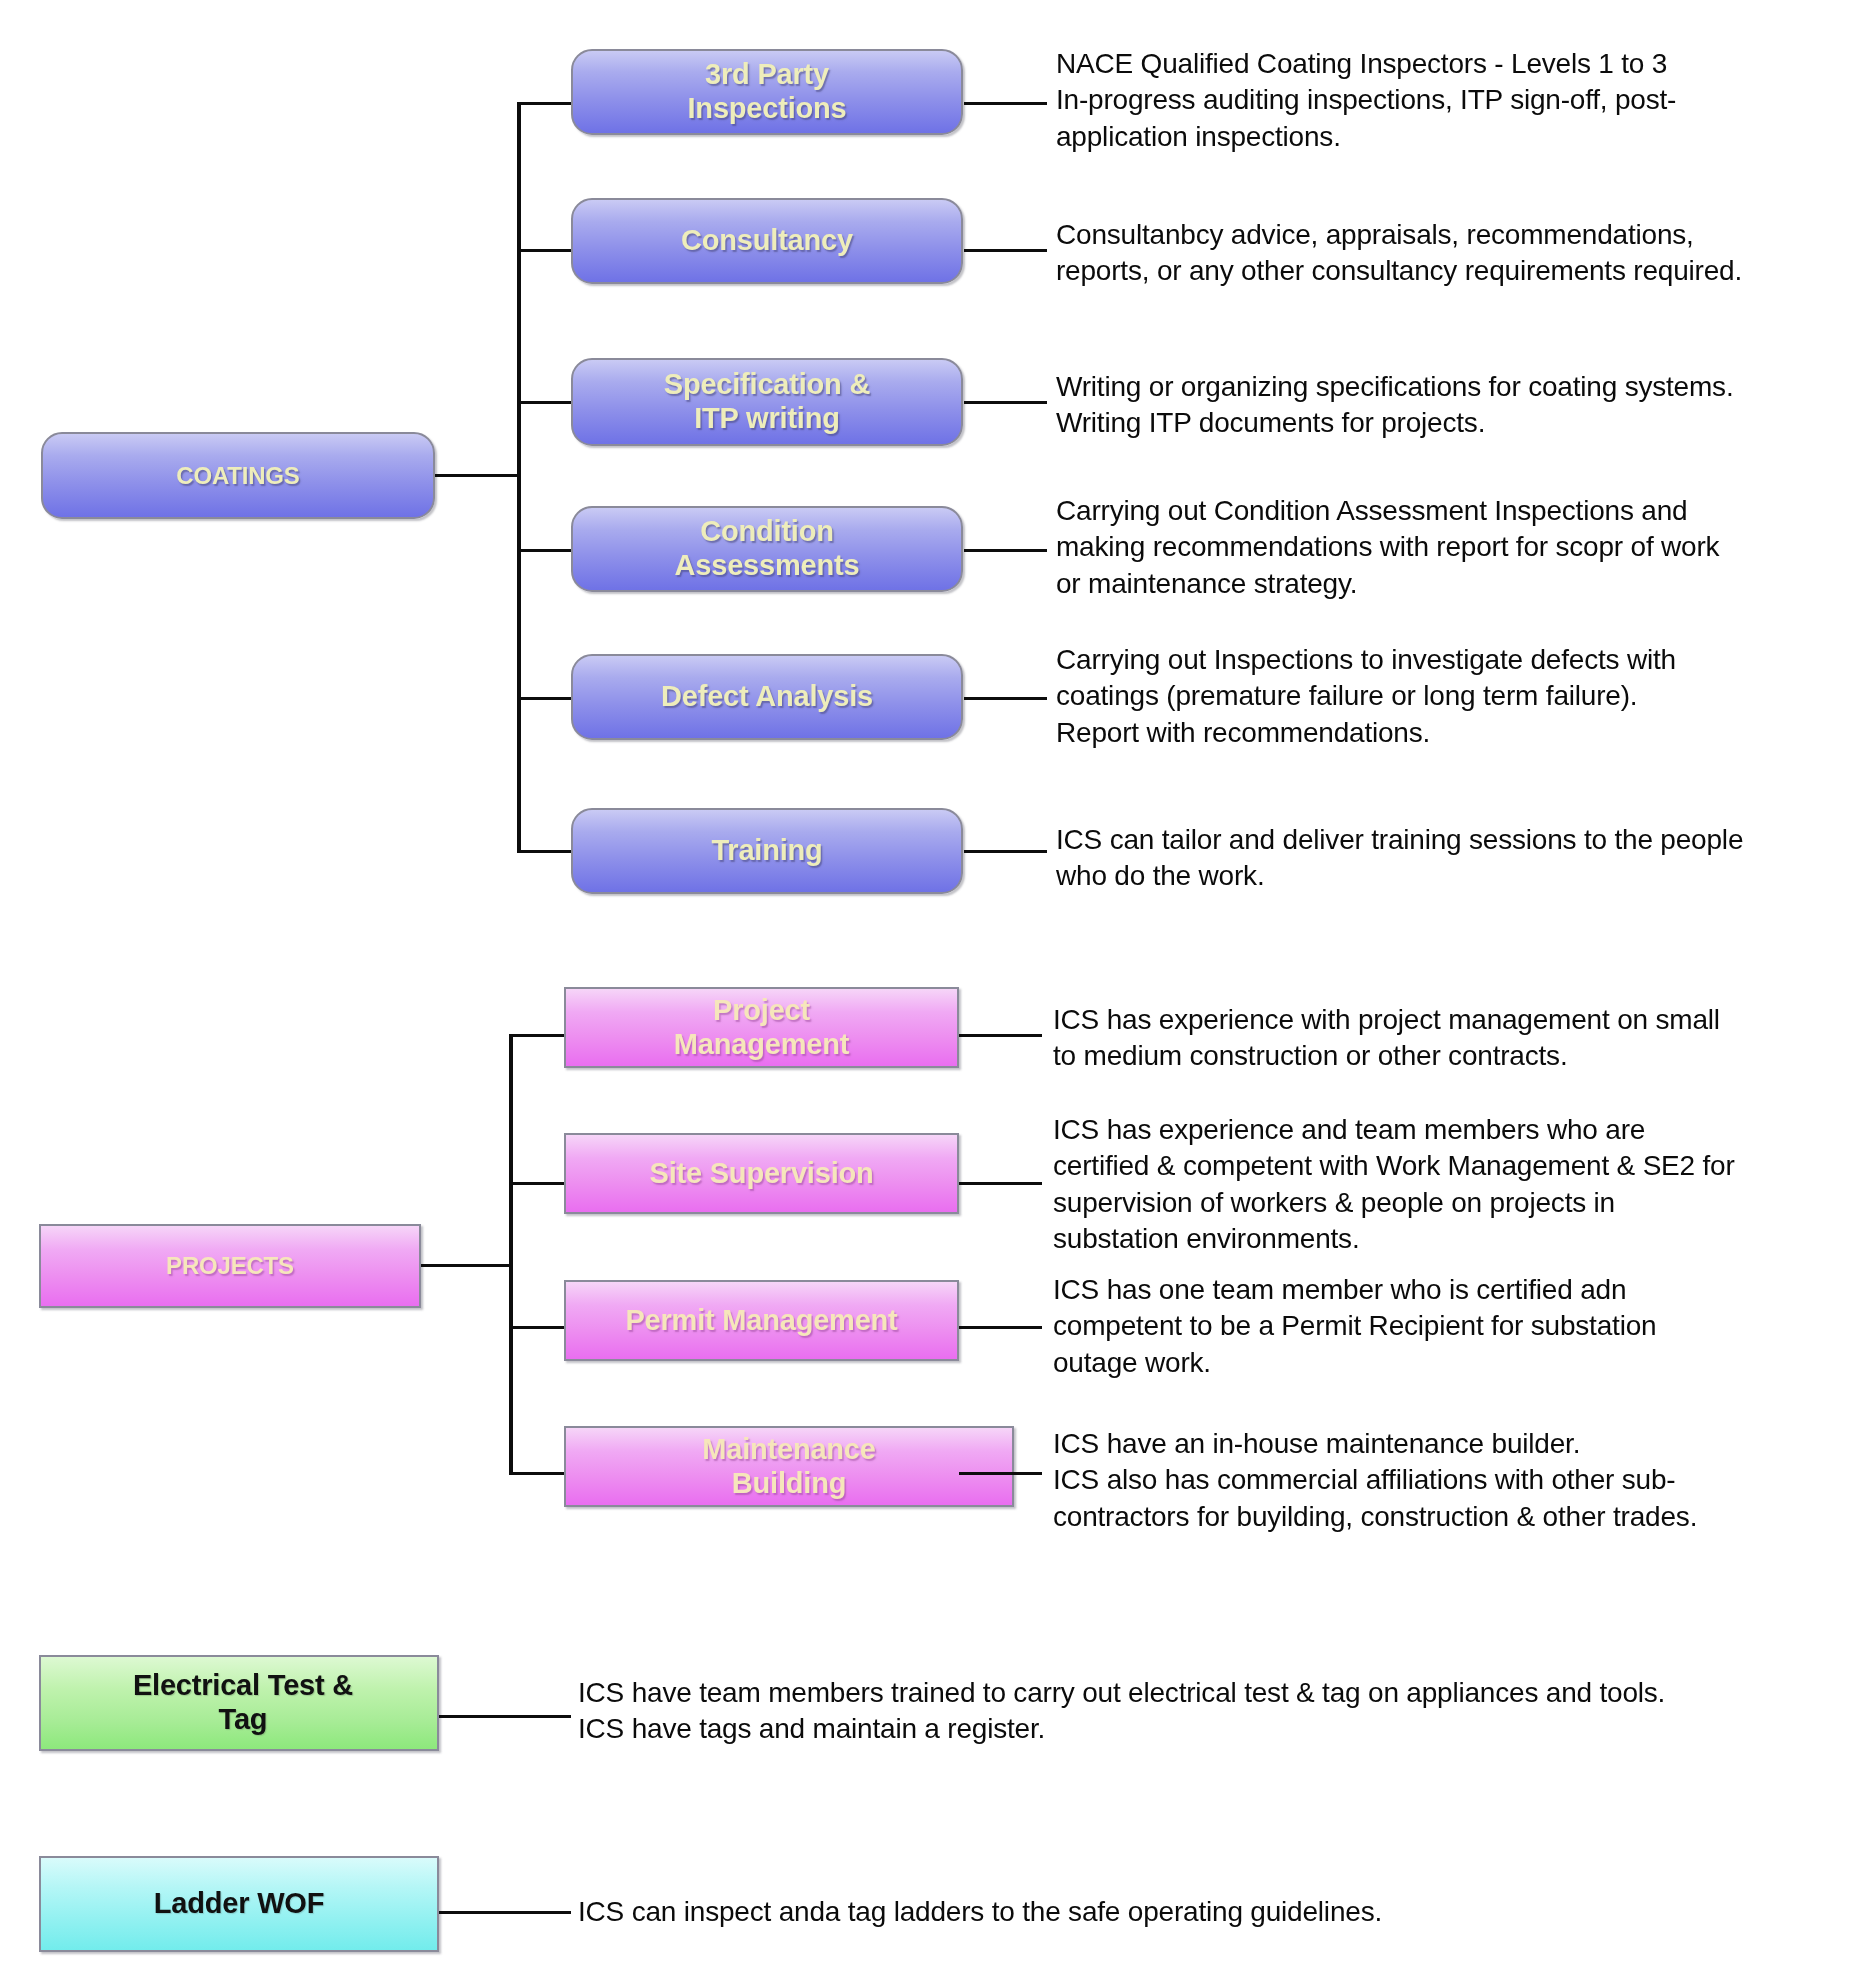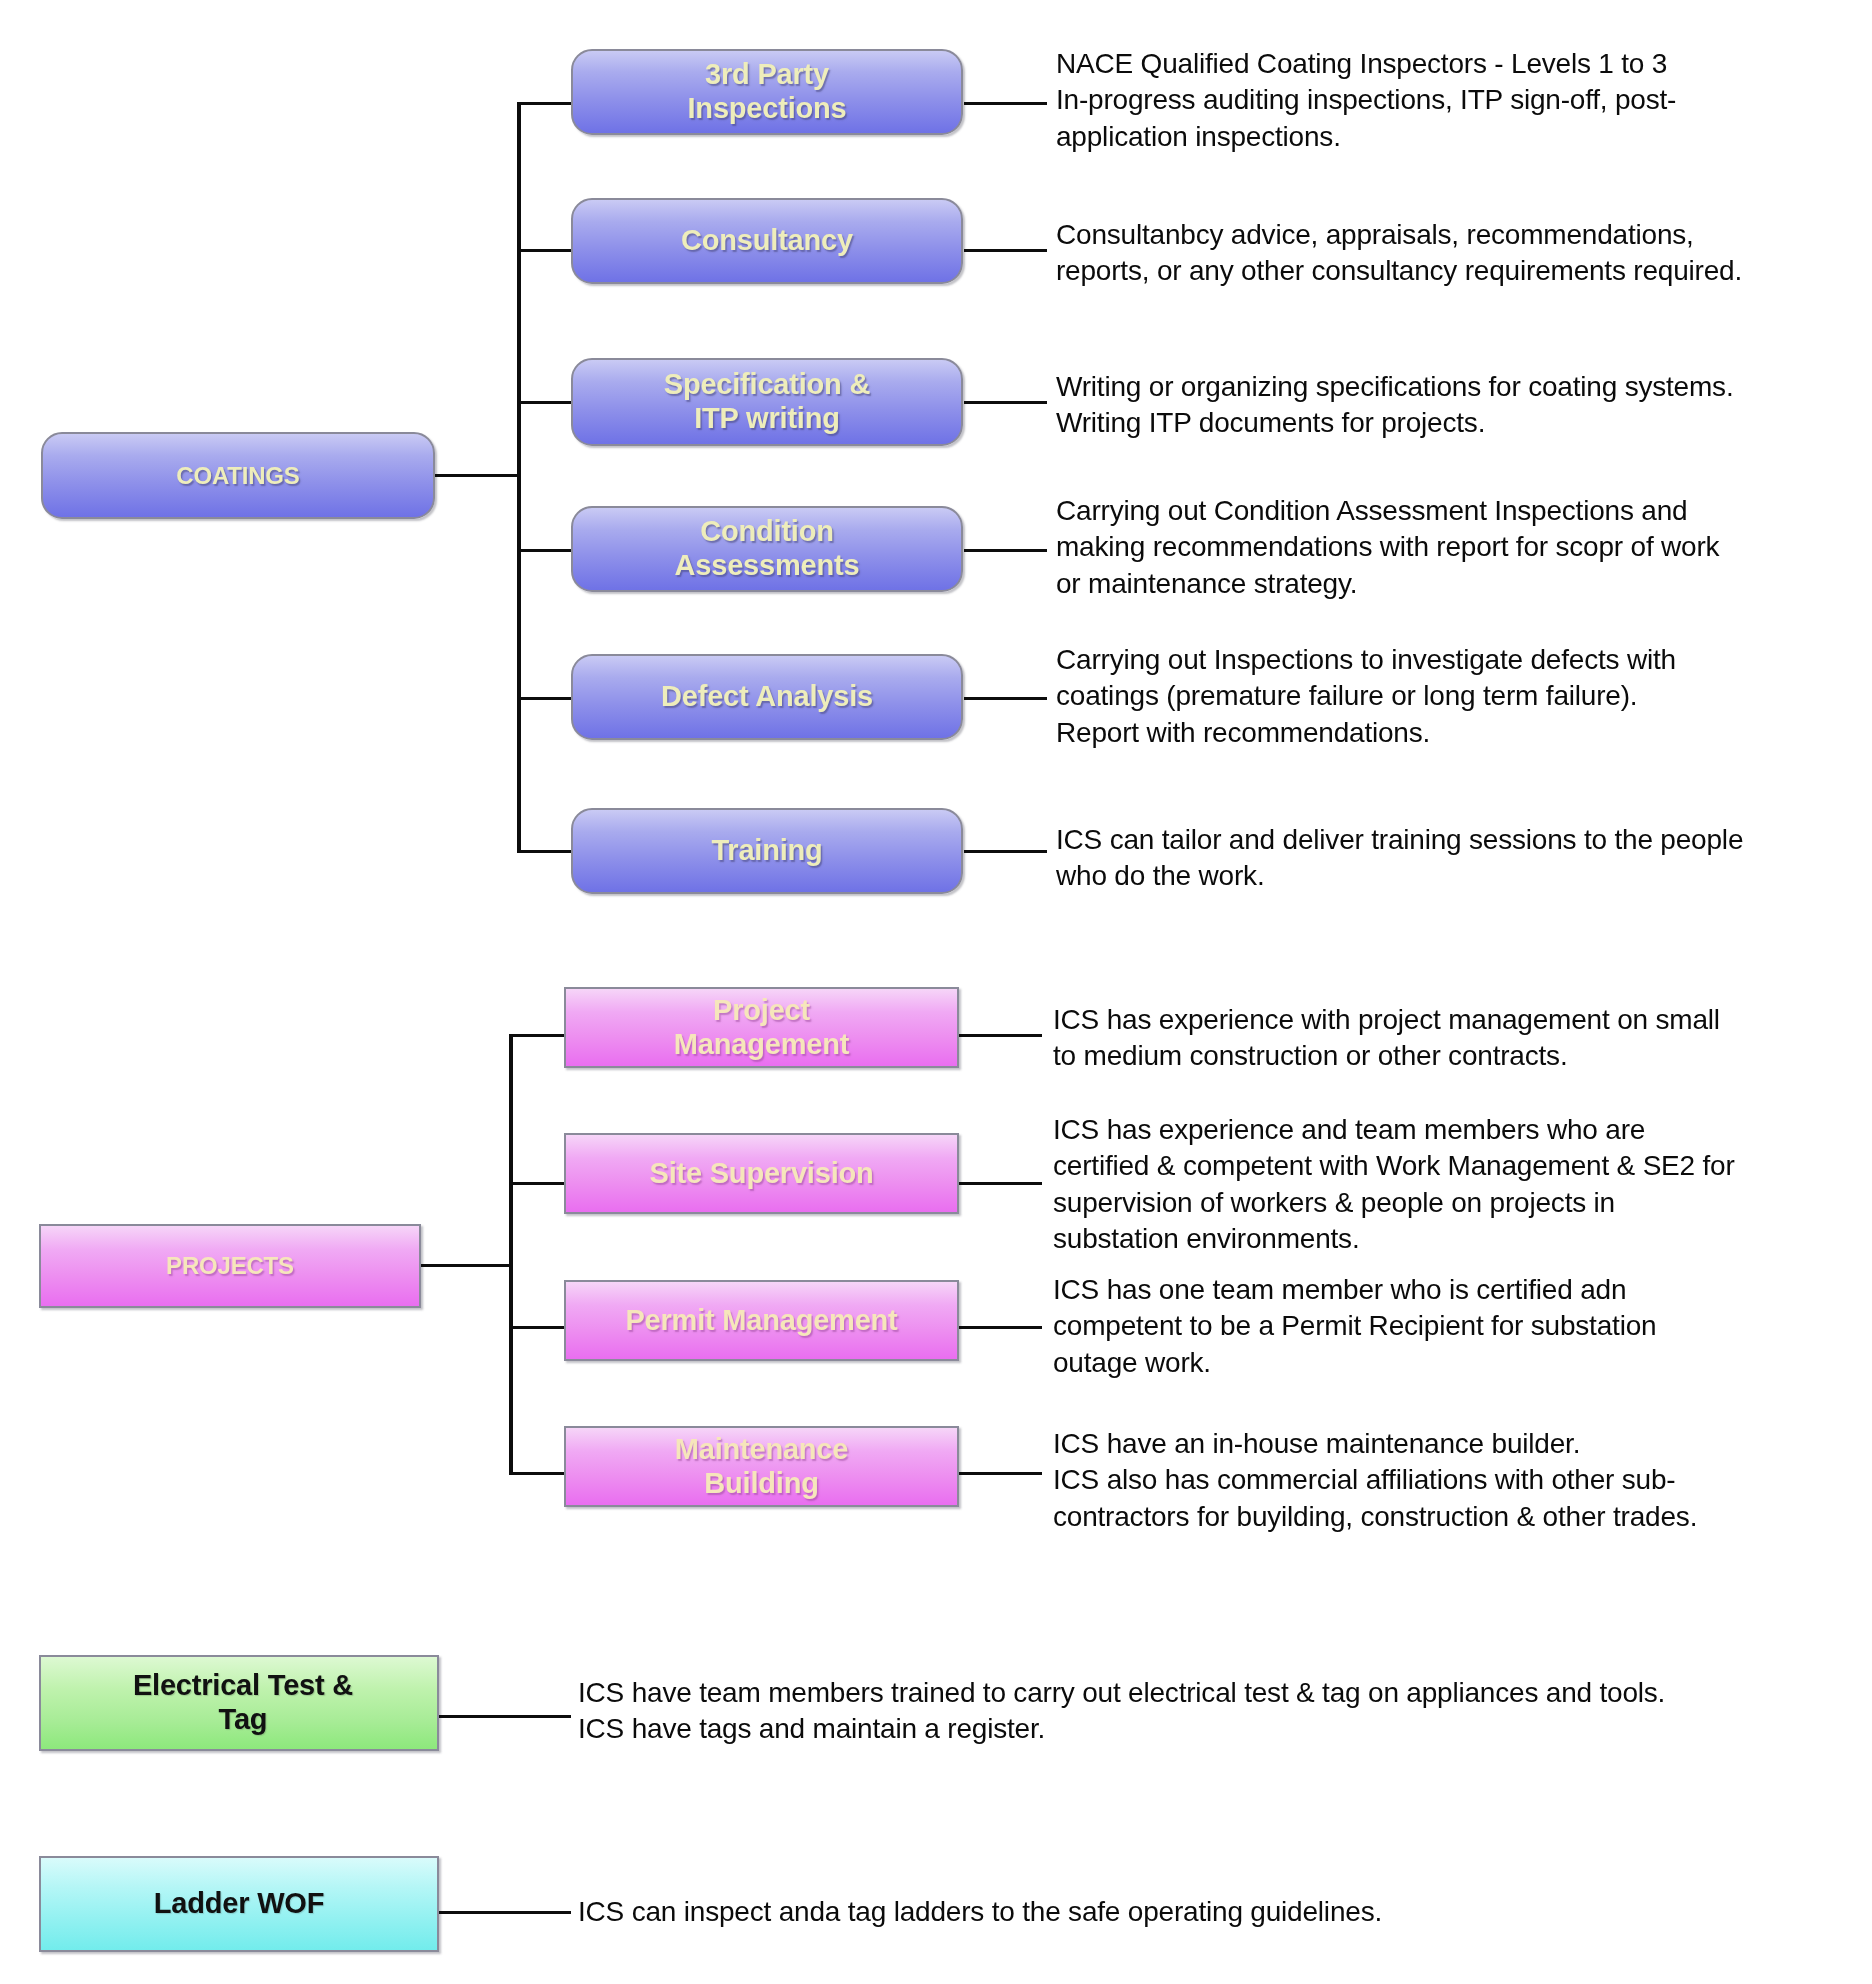--- a/index.html
+++ b/index.html
@@ -145,21 +145,21 @@
 
   <div class="ln h" style="left:509px; top:1034px; width:55px;"></div>
   <div class="ln h" style="left:509px; top:1182px; width:55px;"></div>
   <div class="ln h" style="left:509px; top:1326px; width:55px;"></div>
   <div class="ln h" style="left:509px; top:1472px; width:55px;"></div>
 
   <div class="node pink child" style="left:564px; top:987px; width:395px; height:81px;">Project
 Management</div>
   <div class="node pink child" style="left:564px; top:1133px; width:395px; height:81px;">Site Supervision</div>
   <div class="node pink child" style="left:564px; top:1280px; width:395px; height:81px;">Permit Management</div>
-  <div class="node pink child" style="left:564px; top:1426px; width:395px; height:81px;">Maintenance
+  <div class="node pink child" style="left:564px; top:1426px; width:450px; height:81px;">Maintenance
 Building</div>
 
   <div class="ln h" style="left:959px; top:1034px; width:83px;"></div>
   <div class="ln h" style="left:959px; top:1182px; width:83px;"></div>
   <div class="ln h" style="left:959px; top:1326px; width:83px;"></div>
   <div class="ln h" style="left:959px; top:1472px; width:83px;"></div>
 
   <div class="desc" style="left:1053px; top:1002px; width:780px;">ICS has experience with project management on small
 to medium construction or other contracts.</div>
   <div class="desc" style="left:1053px; top:1112px; width:809px;">ICS has experience and team members who are

